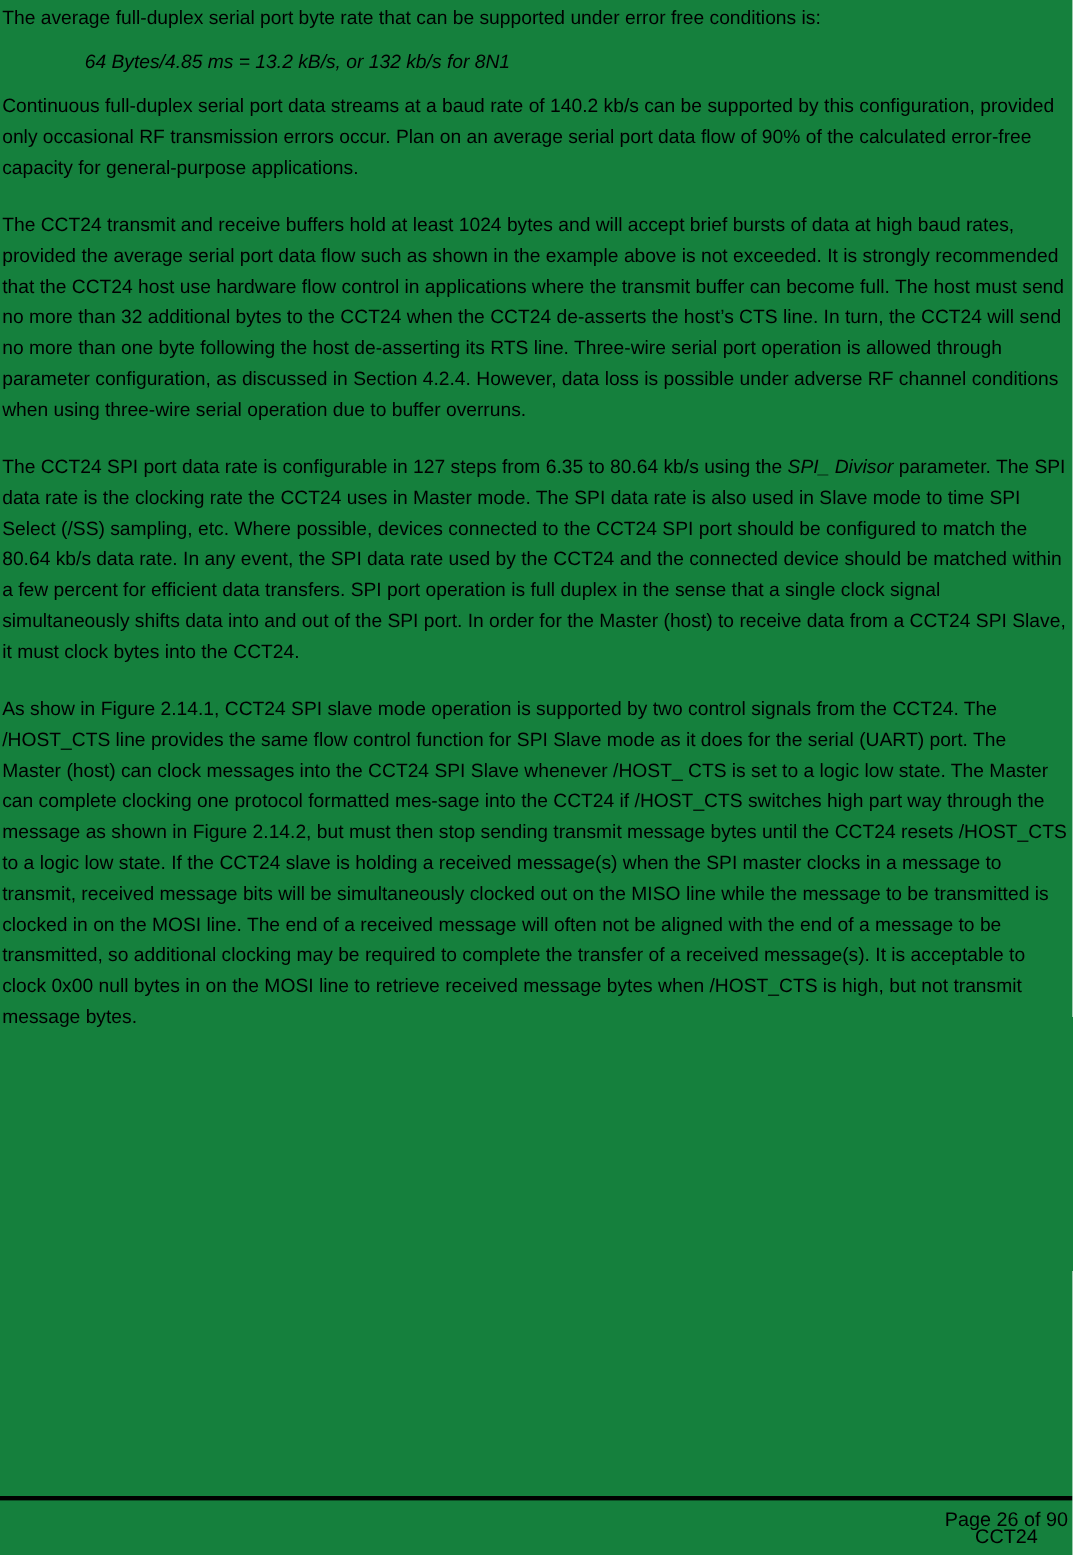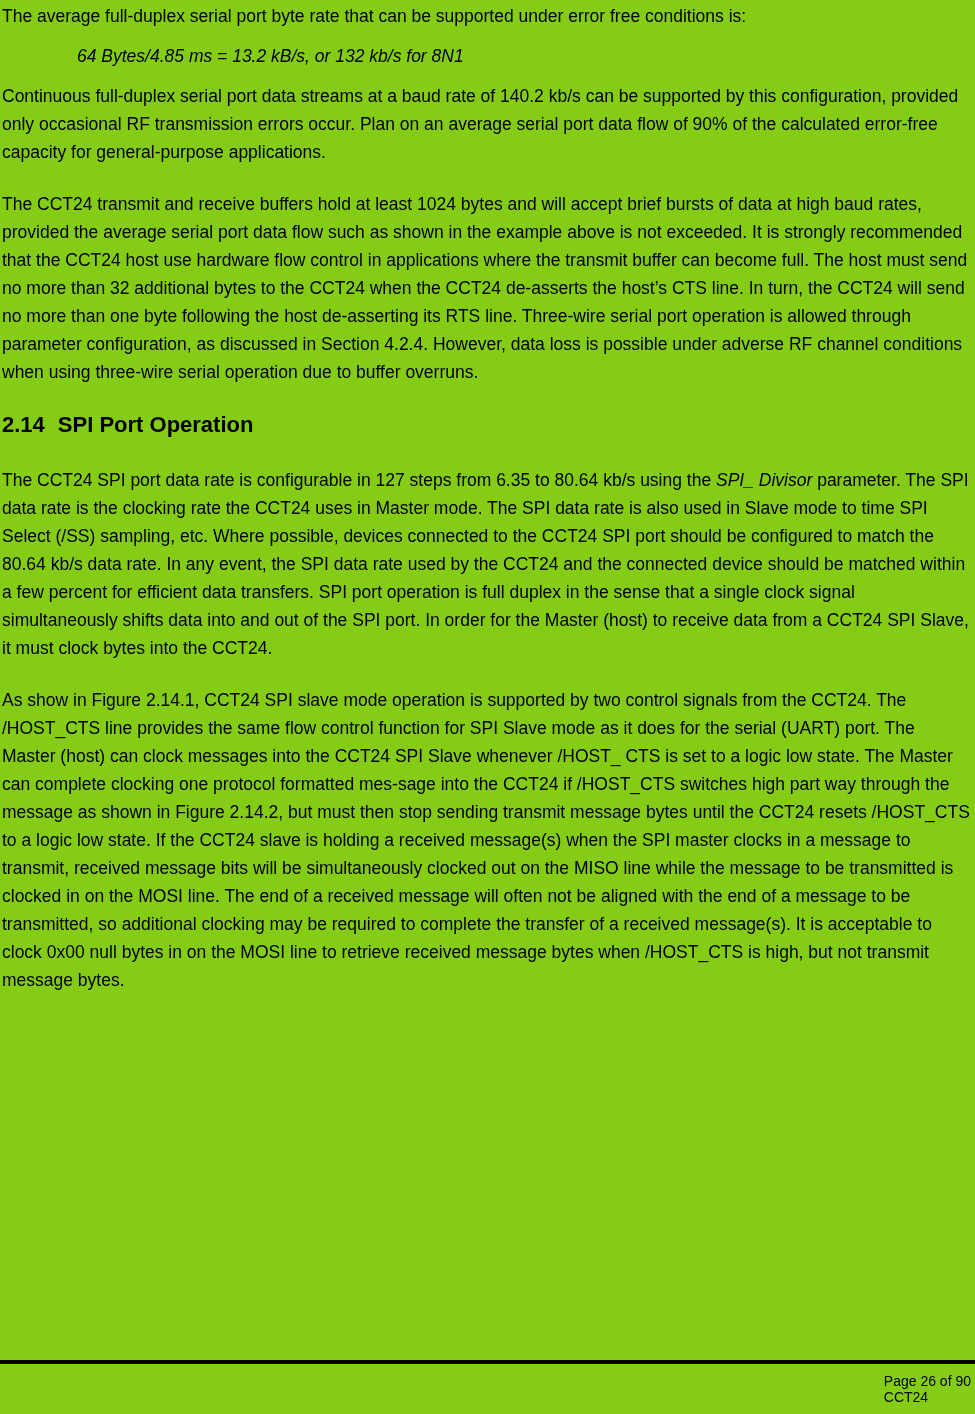--- a/index.html
+++ b/index.html
@@ -4,21 +4,21 @@
 <style>
   html, body {
     margin: 0;
     padding: 0;
     background: #ffffff;
   }
   .page {
     position: relative;
     width: 975px;
     height: 1414px;
-    background: #84cc16;
+    background: #15803d;
     color: #000000;
     font-family: "Liberation Sans", sans-serif;
     font-size: 17.5px;
     line-height: 28px;
     overflow: hidden;
   }
   .content {
     padding: 2px 3px 0 2px;
   }
   .content p {
@@ -49,42 +49,39 @@
     left: 0;
     right: 0;
     top: 1360px;
     height: 4px;
     background: #000000;
   }
   .footer-text {
     position: absolute;
     right: 4px;
     top: 1374px;
-    text-align: left;
-    font-size: 14px;
+    text-align: center;
+    font-size: 18px;
     line-height: 15.5px;
   }
 </style>
 </head>
 <body>
 
 <div class="page">
   <div class="content">
 
     <p class="tight">The average full-duplex serial port byte rate that can be supported under error free conditions is:</p>
 
     <div class="formula">64 Bytes/4.85 ms = 13.2 kB/s, or 132 kb/s for 8N1</div>
 
     <p>Continuous full-duplex serial port data streams at a baud rate of 140.2 kb/s can be supported by this configuration, provided only occasional RF transmission errors occur. Plan on an average serial port data flow of 90% of the calculated error-free capacity for general-purpose applications.</p>
 
     <p>The CCT24 transmit and receive buffers hold at least 1024 bytes and will accept brief bursts of data at high baud rates, provided the average serial port data flow such as shown in the example above is not exceeded. It is strongly recommended that the CCT24 host use hardware flow control in applications where the transmit buffer can become full. The host must send no more than 32 additional bytes to the CCT24 when the CCT24 de-asserts the host’s CTS line. In turn, the CCT24 will send no more than one byte following the host de-asserting its RTS line. Three-wire serial port operation is allowed through parameter configuration, as discussed in Section 4.2.4. However, data loss is possible under adverse RF channel conditions when using three-wire serial operation due to buffer overruns.</p>
 
-    <h2 class="section-heading">
-      <span class="heading-number">2.14</span><span class="heading-title">SPI Port Operation</span>
-    </h2>
 
     <p><span>The CCT24 SPI port data rate is configurable in 127 steps from 6.35 to 80.64 kb/s using the </span><span class="italic">SPI_ Divisor</span><span> parameter. The SPI data rate is the clocking rate the CCT24 uses in Master mode. The SPI data rate is also used in Slave mode to time SPI Select (/SS) sampling, etc. Where possible, devices connected to the CCT24 SPI port should be configured to match the 80.64 kb/s data rate. In any event, the SPI data rate used by the CCT24 and the connected device should be matched within a few percent for efficient data transfers. SPI port operation is full duplex in the sense that a single clock signal simultaneously shifts data into and out of the SPI port. In order for the Master (host) to receive data from a CCT24 SPI Slave, it must clock bytes into the CCT24.</span></p>
 
     <p>As show in Figure 2.14.1, CCT24 SPI slave mode operation is supported by two control signals from the CCT24. The /HOST_CTS line provides the same flow control function for SPI Slave mode as it does for the serial (UART) port. The Master (host) can clock messages into the CCT24 SPI Slave whenever /HOST_ CTS is set to a logic low state. The Master can complete clocking one protocol formatted mes-sage into the CCT24 if /HOST_CTS switches high part way through the message as shown in Figure 2.14.2, but must then stop sending transmit message bytes until the CCT24 resets /HOST_CTS to a logic low state. If the CCT24 slave is holding a received message(s) when the SPI master clocks in a message to transmit, received message bits will be simultaneously clocked out on the MISO line while the message to be transmitted is clocked in on the MOSI line. The end of a received message will often not be aligned with the end of a message to be transmitted, so additional clocking may be required to complete the transfer of a received message(s). It is acceptable to clock 0x00 null bytes in on the MOSI line to retrieve received message bytes when /HOST_CTS is high, but not transmit message bytes.</p>
 
   </div>
 
   <div class="footer-rule"></div>
 
   <div class="footer-text">

